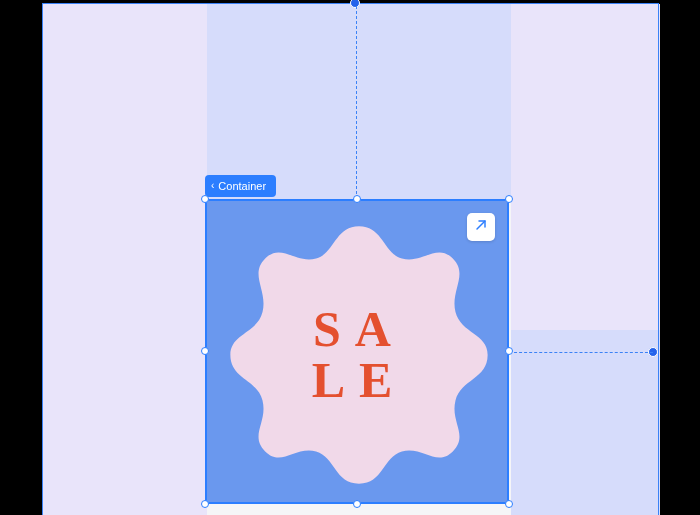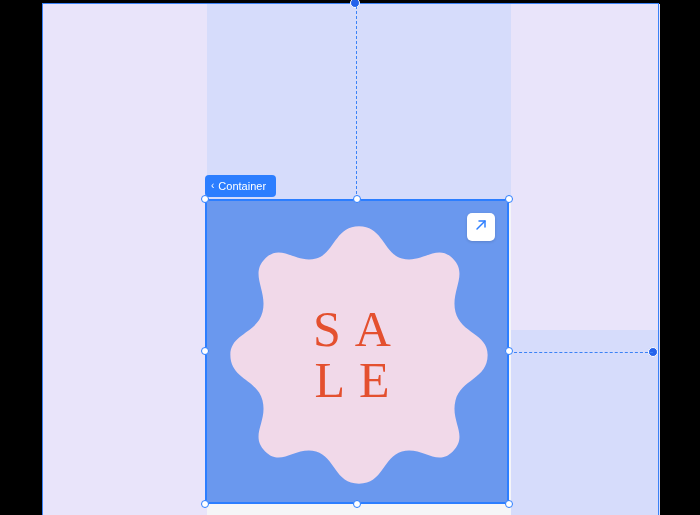--- a/index.html
+++ b/index.html
@@ -149,21 +149,21 @@
     position: absolute;
     left: 50%; top: 50%;
     transform: translate(-50%, -50%);
     font-family: Georgia, 'Times New Roman', serif;
     color: #e4502f;
     text-align: center;
     font-size: 50px;
     line-height: 1.02;
     letter-spacing: 14px;
     white-space: pre;
-    font-weight: 400;
+    font-weight: 700;
   }
 </style>
 </head>
 <body>
 
 <div class="stage">
 
   <div class="artboard">
     <div class="bg-block lavender" style="left:0; top:0;   width:164px; height:196px;"></div>
     <div class="bg-block lightblue" style="left:164px; top:0; width:304px; height:196px;"></div>

